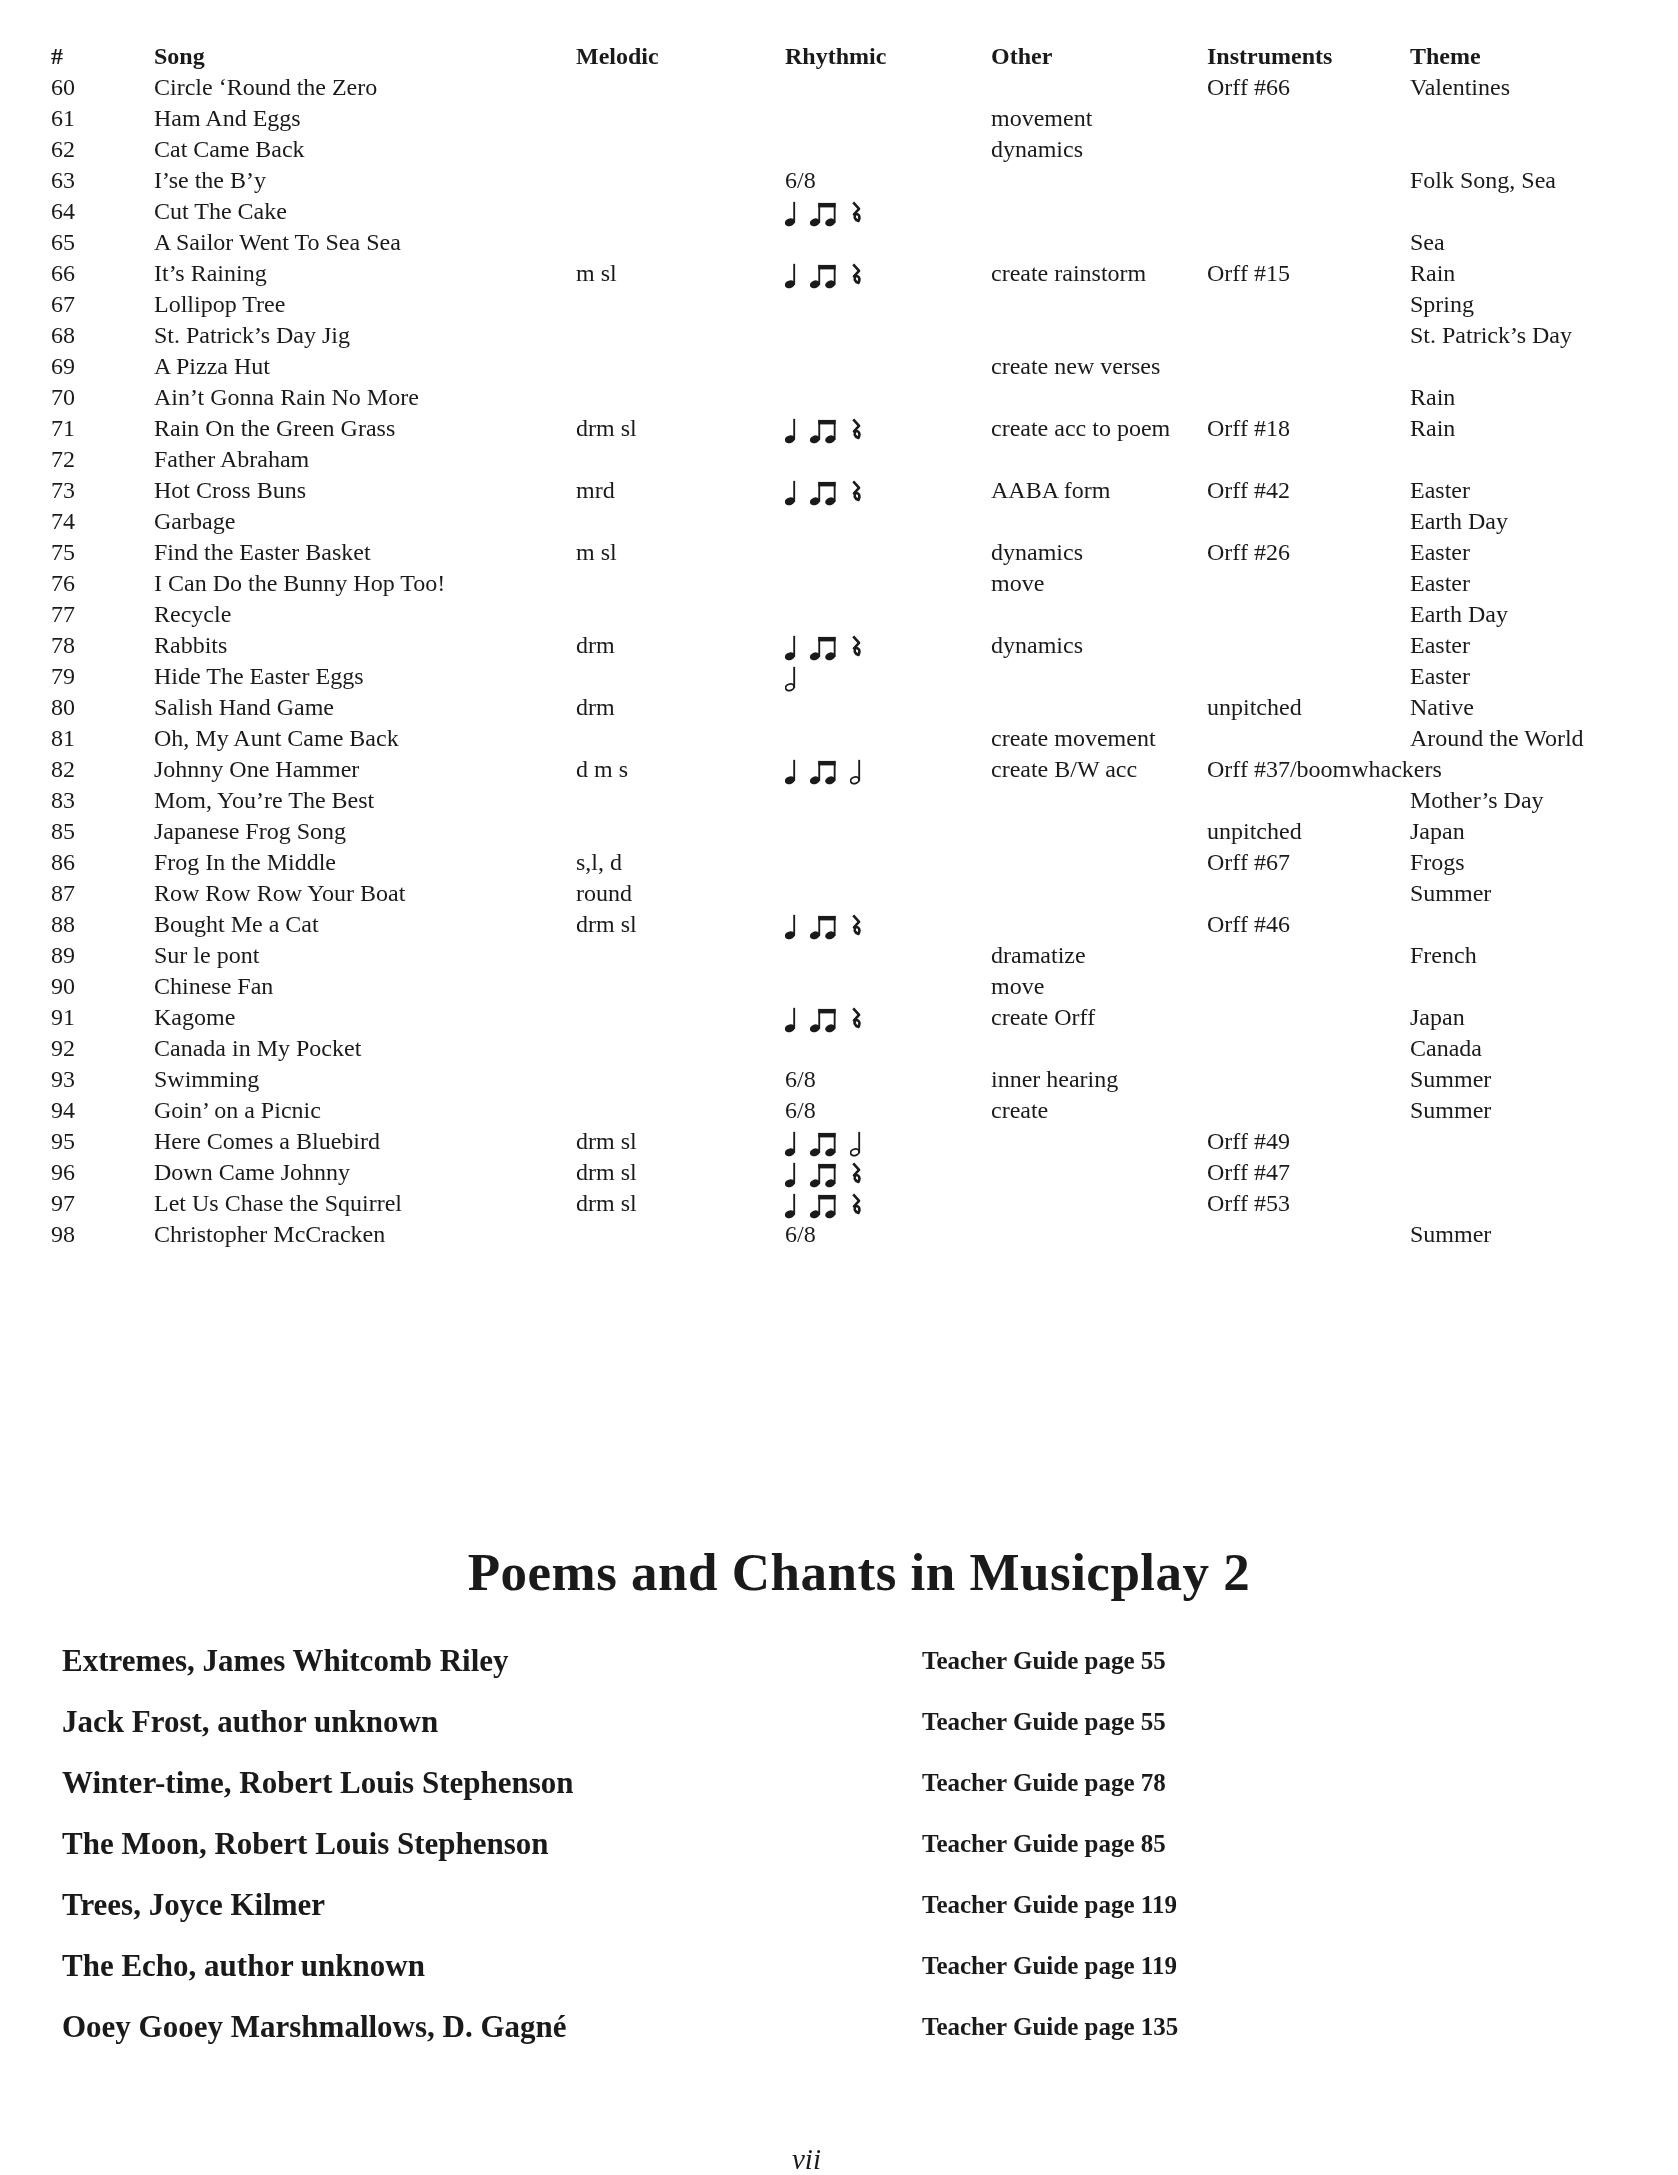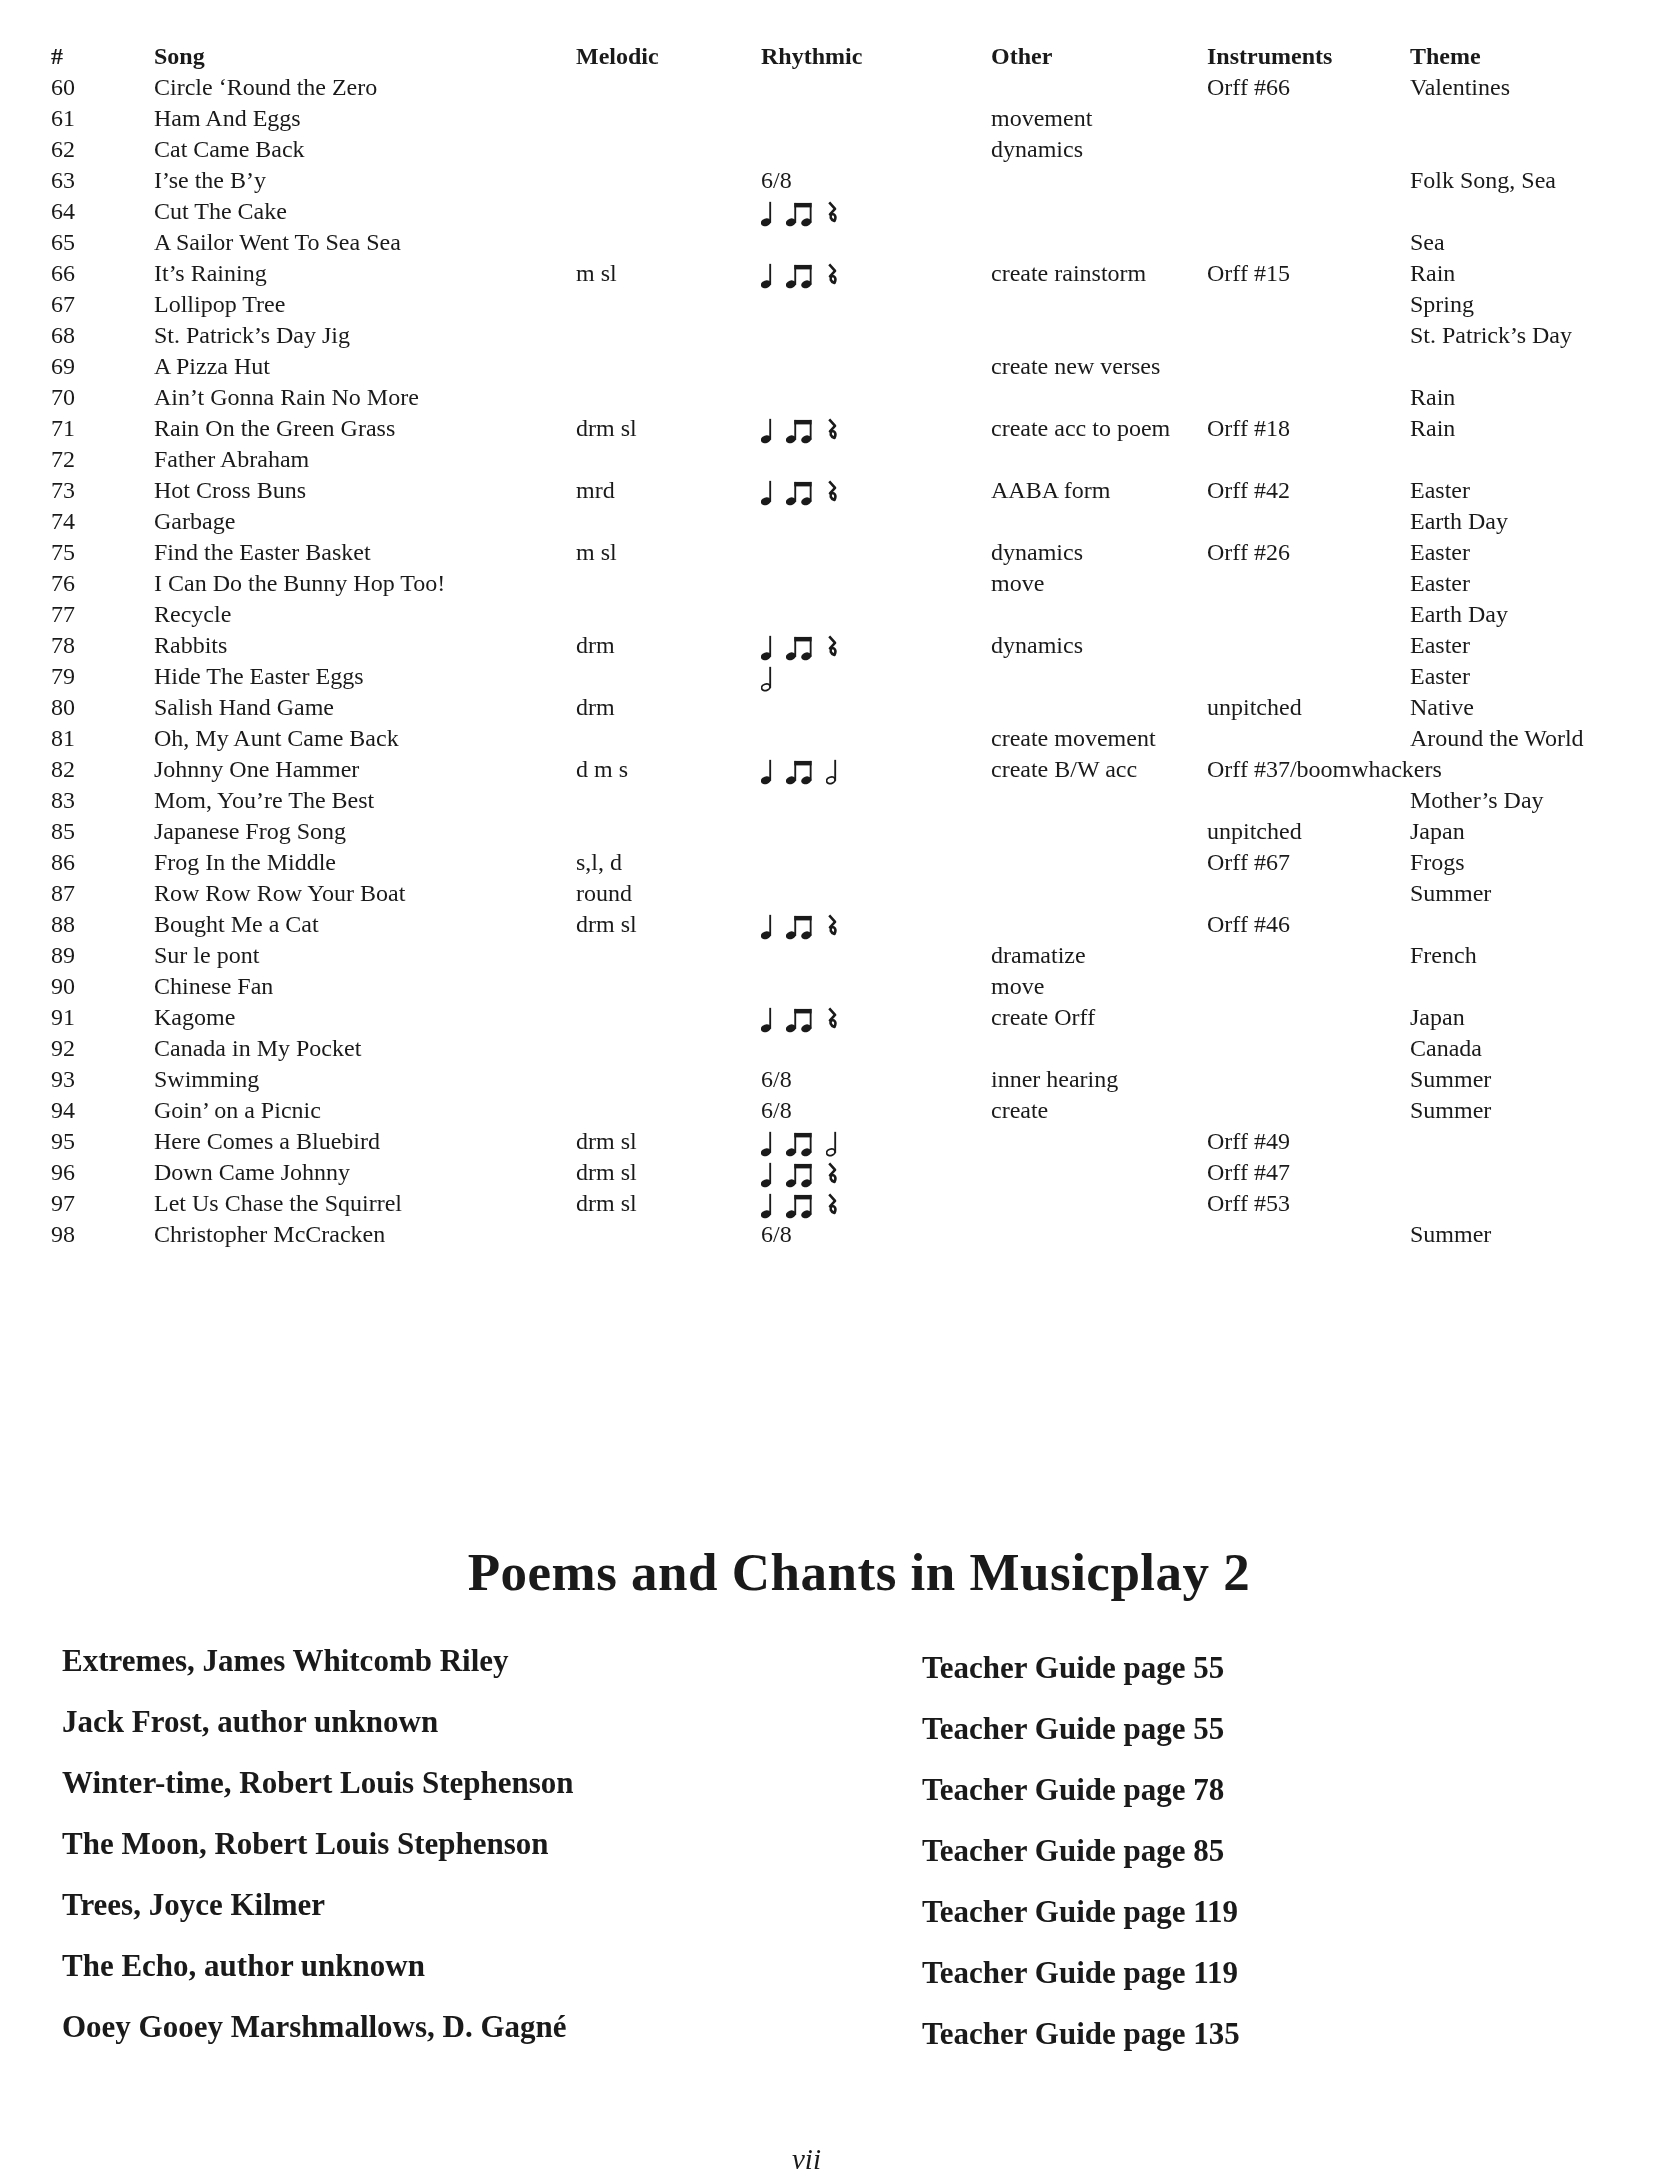--- a/index.html
+++ b/index.html
@@ -8,37 +8,37 @@
     font-family:"Liberation Serif","DejaVu Serif",serif;
     position:relative;overflow:hidden;
   }
   
   .song-table{position:absolute;left:0;top:41px;width:1678px;}
   .trow{position:relative;height:31px;}
   .c{position:absolute;top:0;white-space:nowrap;font-size:24px;line-height:31px;}
   .c.num{left:51px;}
   .c.song{left:154px;}
   .c.melodic{left:576px;}
-  .c.rhythmic{left:761px;font-family:Liberation Serif, serif;}
+  .c.rhythmic{left:785px;font-family:Liberation Serif, serif;}
   .c.other{left:991px;}
   .c.instruments{left:1207px;}
   .c.theme{left:1366px;margin-left:44px;}
   .thead .c{font-weight:bold;}
   .rhythmic .glyph{display:inline-block;vertical-align:middle;margin-right:12px;line-height:0;}
   .rhythmic .glyph:last-child{margin-right:0;}
   .rhythmic .tsig{font-size:24px;}
   
   .poems-title{
     position:absolute;top:1506px;left:0;width:1678px;text-align:center;
     font-size:53px;font-weight:bold;letter-spacing:0.5px;padding-left:20px;
   }
   .poems-list{position:absolute;left:62px;top:1630px;width:1548px;font-weight:bold;}
   .poem-item{position:relative;height:61px;}
   .poem-name{position:absolute;left:0;top:0;font-size:31px;line-height:61px;white-space:nowrap;}
-  .poem-ref{position:absolute;left:860px;top:7px;font-size:31px;line-height:61px;white-space:nowrap;}
+  .poem-ref{position:absolute;left:860px;top:0;font-size:25px;line-height:61px;white-space:nowrap;}
   
   .page-number{
     position:absolute;left:0;top:2099px;width:1613px;text-align:center;
     font-style:italic;font-size:29px;margin-top:44px;
   }
 </style>
 </head>
 <body>
 
 <main>

